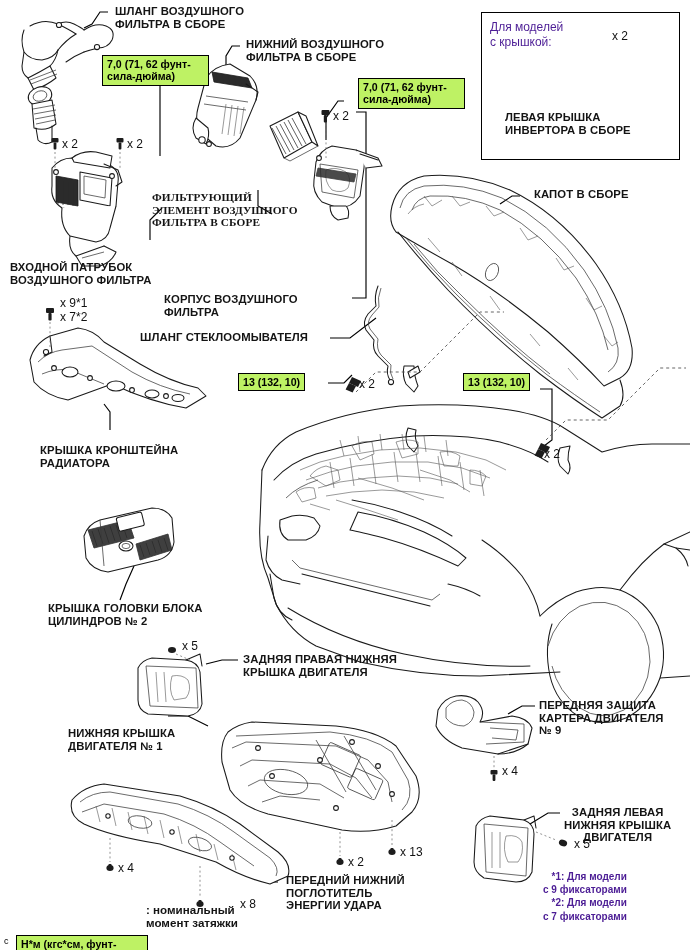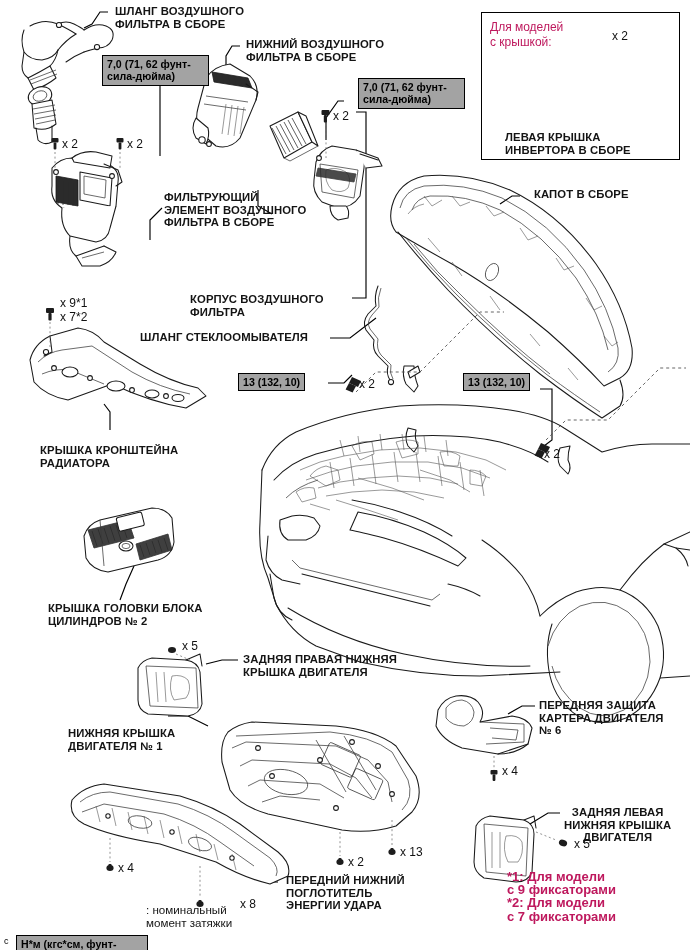--- a/index.html
+++ b/index.html
@@ -2,28 +2,28 @@
 <html><head>
 <meta charset="utf-8">
 <title>Exploded View Diagram</title>
 <style>
   html,body{margin:0;padding:0;background:#ffffff;}
   body{width:690px;height:950px;position:relative;overflow:hidden;
        font-family:"Liberation Sans","DejaVu Sans",sans-serif;color:#000;}
   #stage{position:absolute;left:0;top:0;width:690px;height:871px;}
   .lbl{position:absolute;font-size:11.3px;font-weight:700;line-height:12.6px;
        letter-spacing:.1px;white-space:pre-line;color:#141414;}
-  .tq{position:absolute;border:1.6px solid #000;background:#a3a3a3;
+  .tq{position:absolute;border:1.6px solid #000;background:#bef264;
       font-size:10.6px;font-weight:700;line-height:12.4px;padding:2px 4px;
       white-space:pre-line;color:#000;}
   .qty{position:absolute;font-size:12px;font-weight:400;line-height:13px;
        white-space:pre-line;color:#111;}
   .boxpanel{position:absolute;border:1.7px solid #000;background:#fff;}
   .note{position:absolute;font-size:11.3px;font-weight:700;line-height:13px;
-        white-space:pre-line;color:#be185d;}
+        white-space:pre-line;color:#4c1d95;}
   .legendtxt{position:absolute;font-size:11.3px;font-weight:700;line-height:13.4px;
              white-space:pre-line;color:#141414;}
   .cmark{position:absolute;font-size:9px;font-weight:400;color:#000;}
   svg{position:absolute;left:0;top:0;}
   .ln{stroke:#000;stroke-width:1.15;fill:none;}
   .art{stroke:#1a1a1a;fill:none;stroke-width:1.05;stroke-linejoin:round;stroke-linecap:round;}
   .artthin{stroke:#3a3a3a;fill:none;stroke-width:.75;}
   .artfine{stroke:#555;fill:none;stroke-width:.6;}
   .artfill{fill:#ffffff;stroke:#1a1a1a;stroke-width:1.05;stroke-linejoin:round;}
   .dk{fill:#2b2b2b;stroke:#1a1a1a;stroke-width:.8;}
@@ -432,29 +432,31 @@
   <div class="tq" style="left:102px;top:55px;width:97px;">7,0 (71, 62 фунт-
 сила-дюйма)</div>
 
   <div class="tq" style="left:358px;top:78px;width:97px;">7,0 (71, 62 фунт-
 сила-дюйма)</div>
 
   <div class="qty" style="left:62px;top:138px;">x 2</div>
   <div class="qty" style="left:127px;top:138px;">x 2</div>
   <div class="qty" style="left:333px;top:110px;">x 2</div>
 
-  <div class="lbl" style="left:164px;top:191px;">ФИЛЬТРУЮЩИЙ
+  <div class="lbl" style="left:152px;top:191px;font-family:Liberation Serif, serif;">ФИЛЬТРУЮЩИЙ
 ЭЛЕМЕНТ ВОЗДУШНОГО
 ФИЛЬТРА В СБОРЕ</div>
 
+  <div class="lbl" style="left:10px;top:261px;">ВХОДНОЙ ПАТРУБОК
+ВОЗДУШНОГО ФИЛЬТРА</div>
 
   <div class="qty" style="left:60px;top:296px;line-height:14px;">x 9*1
 x 7*2</div>
 
-  <div class="lbl" style="left:190px;top:293px;">КОРПУС ВОЗДУШНОГО
+  <div class="lbl" style="left:164px;top:293px;">КОРПУС ВОЗДУШНОГО
 ФИЛЬТРА</div>
 
   <div class="lbl" style="left:140px;top:331px;">ШЛАНГ СТЕКЛООМЫВАТЕЛЯ</div>
 
   <div class="tq" style="left:238px;top:373px;">13 (132, 10)</div>
   <div class="qty" style="left:359px;top:378px;">x 2</div>
 
   <div class="tq" style="left:463px;top:373px;">13 (132, 10)</div>
   <div class="qty" style="left:544px;top:448px;">x 2</div>
 
@@ -463,54 +465,54 @@
 
   <div class="lbl" style="left:48px;top:602px;">КРЫШКА ГОЛОВКИ БЛОКА
 ЦИЛИНДРОВ № 2</div>
 
   <div class="lbl" style="left:534px;top:188px;">КАПОТ В СБОРЕ</div>
 
   <div class="boxpanel" style="left:481px;top:12px;width:197px;height:146px;"></div>
   <div class="note" style="left:490px;top:20px;font-weight:400;font-size:12px;line-height:15px;">Для моделей
 с крышкой:</div>
   <div class="qty" style="left:612px;top:30px;">x 2</div>
-  <div class="lbl" style="left:505px;top:111px;margin-top:20px;">ЛЕВАЯ КРЫШКА
+  <div class="lbl" style="left:505px;top:111px;">ЛЕВАЯ КРЫШКА
 ИНВЕРТОРА В СБОРЕ</div>
 
   <div class="qty" style="left:182px;top:640px;">x 5</div>
   <div class="lbl" style="left:243px;top:653px;">ЗАДНЯЯ ПРАВАЯ НИЖНЯЯ
 КРЫШКА ДВИГАТЕЛЯ</div>
 
   <div class="lbl" style="left:68px;top:727px;">НИЖНЯЯ КРЫШКА
 ДВИГАТЕЛЯ № 1</div>
 
   <div class="qty" style="left:348px;top:856px;">x 2</div>
   <div class="qty" style="left:400px;top:846px;">x 13</div>
   <div class="qty" style="left:118px;top:862px;">x 4</div>
   <div class="qty" style="left:208px;top:898px;margin-left:32px;">x 8</div>
 
   <div class="lbl" style="left:539px;top:699px;">ПЕРЕДНЯЯ ЗАЩИТА
 КАРТЕРА ДВИГАТЕЛЯ
-№ 6</div>
+№ 9</div>
   <div class="qty" style="left:502px;top:765px;">x 4</div>
 
   <div class="lbl" style="left:564px;top:806px;text-align:center;">ЗАДНЯЯ ЛЕВАЯ
 НИЖНЯЯ КРЫШКА
 ДВИГАТЕЛЯ</div>
   <div class="qty" style="left:574px;top:838px;">x 5</div>
 
   <div class="lbl" style="left:286px;top:874px;">ПЕРЕДНИЙ НИЖНИЙ
 ПОГЛОТИТЕЛЬ
 ЭНЕРГИИ УДАРА</div>
 
-  <div class="note" style="left:507px;top:870px;font-size:13px;line-height:13.2px;">*1: Для модели
+  <div class="note" style="left:543px;top:870px;font-size:10px;line-height:13.2px;text-align:right;">*1: Для модели
 с 9 фиксаторами
 *2: Для модели
 с 7 фиксаторами</div>
 
   <div class="tq" style="left:16px;top:899px;width:122px;margin-top:36px;">Н*м (кгс*см, фунт-
 сила-фут)</div>
-  <div class="legendtxt" style="left:146px;top:903px;font-weight:400;font-size:11.6px;">: номинальный
+  <div class="legendtxt" style="left:146px;top:903px;font-weight:700;font-size:11.6px;">: номинальный
 момент затяжки</div>
 
   <div class="cmark" style="left:4px;top:936px;">c</div>
 
 </div>
 
 </body></html>

